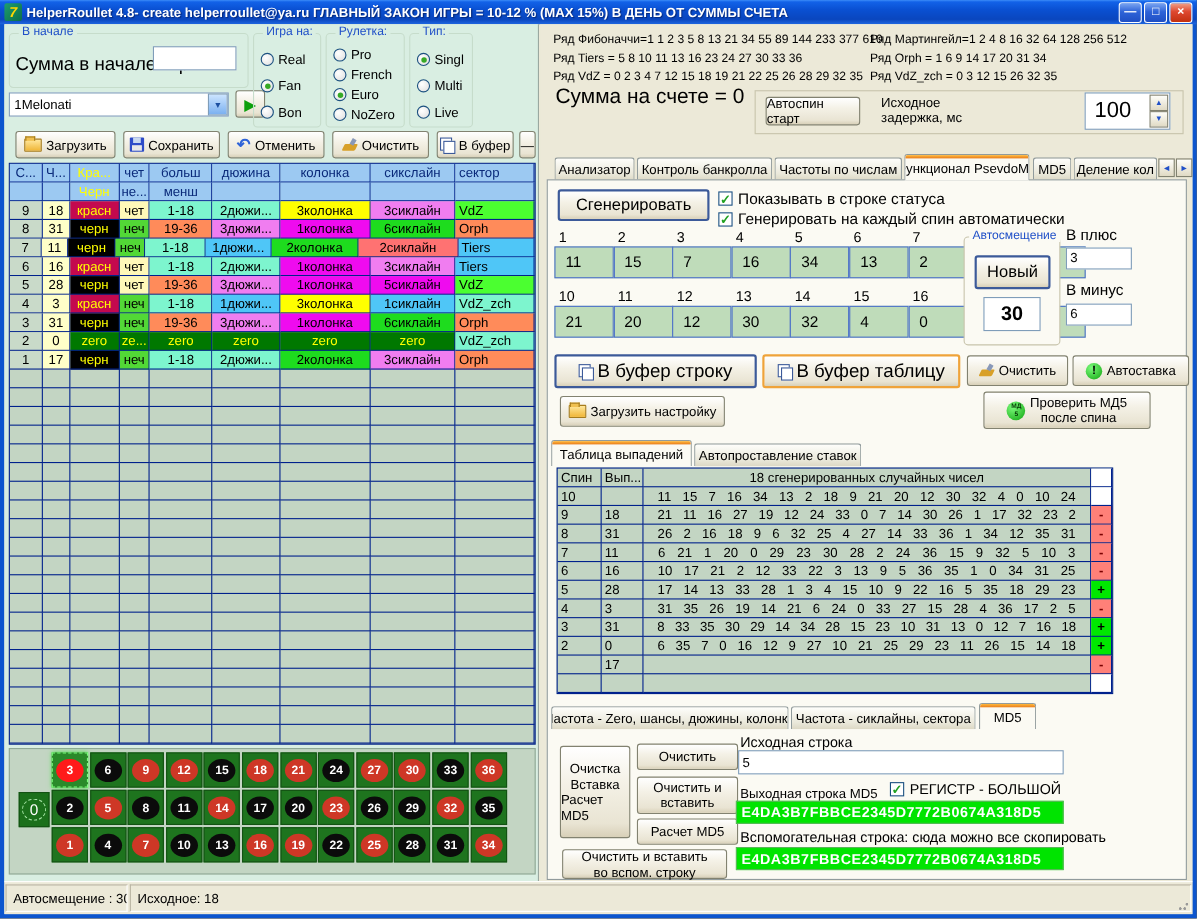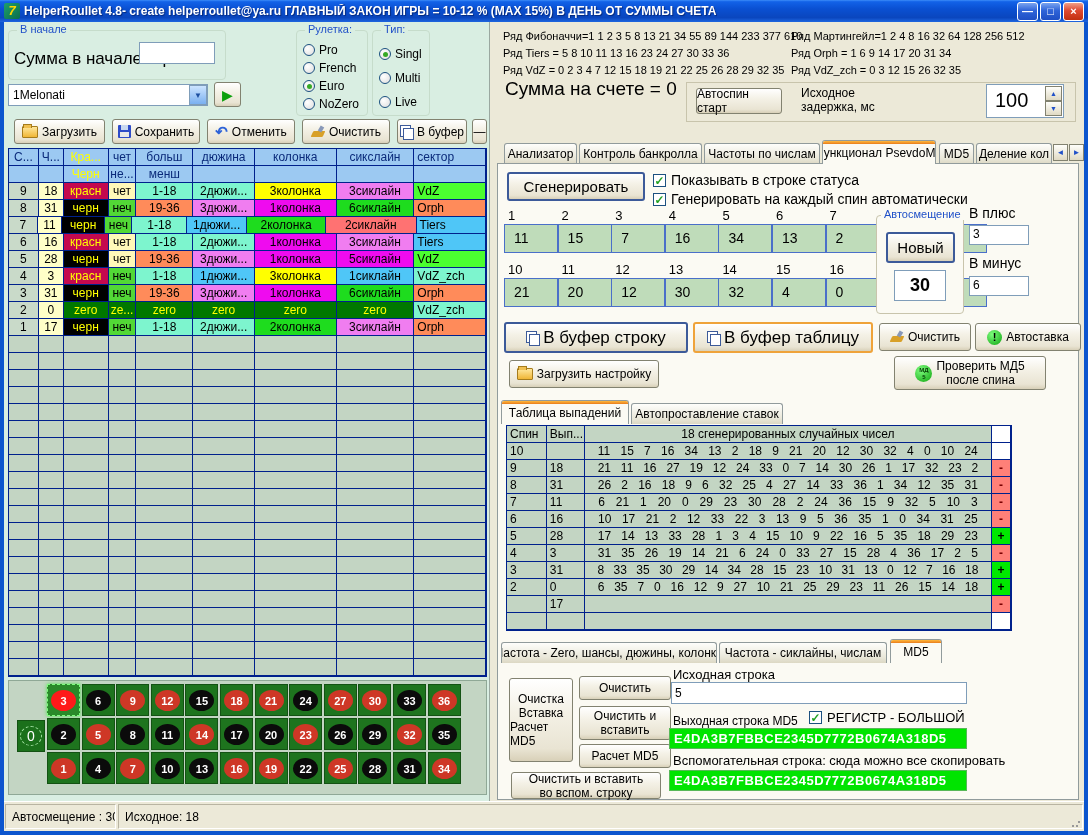--- a/index.html
+++ b/index.html
@@ -137,20 +137,37 @@
       </div>
 
       <div style="position:absolute; left:4px; top:62px; width:200px; height:22px; background:#fff; border:1px solid #7F9DB9; display:flex;">
         <span style="flex:1; font-size:12px; padding:3px 4px;">1Melonati</span>
         <span style="width:18px; background:linear-gradient(180deg,#CCE4FF,#7AB0F0); border:1px solid #7F9DB9; color:#1C4FA0; font-size:8px; text-align:center; line-height:19px;">▼</span>
       </div>
       <div class="xpbtn" style="left:210px; top:60px; width:27px; height:25px;">
         <span style="color:#0CA00C; font-size:14px;">▶</span>
       </div>
 
+      <div class="grp" style="left:226px; top:8px; width:62px; height:86px;">
+        <span class="grp-title">Игра на:</span>
+        <div id="radios-game">
+            <label class="radio-row" style="left: 6px; top: 16px;">
+              <span class="radio"></span>
+              <span>Real</span>
+            </label>
+            <label class="radio-row" style="left: 6px; top: 40px;">
+              <span class="radio sel"></span>
+              <span>Fan</span>
+            </label>
+            <label class="radio-row" style="left: 6px; top: 64px;">
+              <span class="radio"></span>
+              <span>Bon</span>
+            </label>
+          </div>
+      </div>
       <div class="grp" style="left:292px; top:8px; width:72px; height:86px;">
         <span class="grp-title">Рулетка:</span>
         <div id="radios-roulette">
             <label class="radio-row" style="left: 6px; top: 12px;">
               <span class="radio"></span>
               <span>Pro</span>
             </label>
             <label class="radio-row" style="left: 6px; top: 30px;">
               <span class="radio"></span>
               <span>French</span>
@@ -1038,21 +1055,21 @@
           <div class="d-row">
             <div class="d-cell" style="width: 40px;"></div>
             <div class="d-cell" style="width: 38px;"></div>
             <div class="d-cell d-nums" style="width: 409px;"></div>
             <div class="d-cell d-sign" style="width: 19px; background: rgb(255, 255, 255);"></div>
           </div>
         </div>
 
       <div id="freq-tabs">
           <div class="tab" style="left: 10px; width: 216px; top: 620px;">Частота - Zero, шансы, дюжины, колонки</div>
-          <div class="tab" style="left: 228px; width: 168px; top: 620px;">Частота - сиклайны, числам</div>
+          <div class="tab" style="left: 228px; width: 168px; top: 620px;">Частота - сиклайны, сектора</div>
           <div class="tab active" style="left: 399px; width: 52px; top: 617px;">MD5</div>
         </div>
 
       <div class="xpbtn" style="left:18px; top:656px; width:64px; height:84px; flex-direction:column; gap:0;">
         <span>Очистка</span>
           <span>Вставка</span>
           <span>Расчет MD5</span>
       </div>
       <div class="xpbtn" style="left:88px; top:654px; width:92px; height:24px;">Очистить</div>
       <div class="xpbtn" style="left:88px; top:684px; width:92px; height:34px; flex-direction:column; gap:0;">

